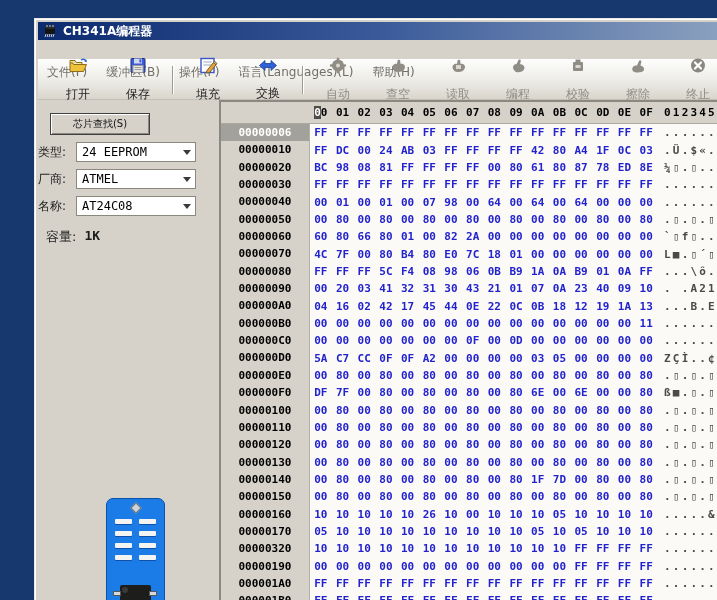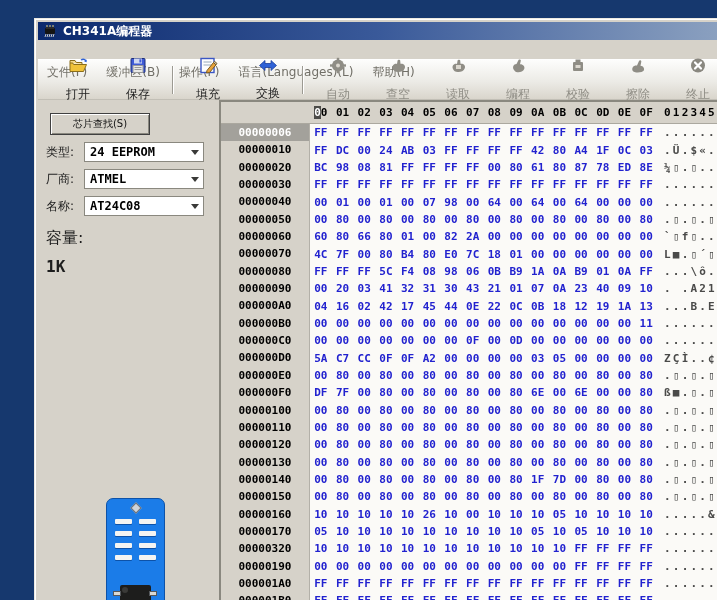--- a/index.html
+++ b/index.html
@@ -47,33 +47,33 @@
   
   .content{display:flex;height:564px;}
   .sidepanel{width:181px;flex:0 0 auto;position:relative;background:#d6d2c9;}
   .chipfind{
     display:block;margin:13px 0 0 12px;width:100px;height:22px;
     background:#d6d2c9;font-size:10px;color:#111;
     border:1px solid #404040;
     box-shadow:inset 1px 1px 0 #fff, inset -1px -1px 0 #8a887f;
     font-family:"DejaVu Sans", sans-serif;
   }
-  .field{display:flex;align-items:center;margin:7px 0 0 8px;font-size:12px;color:#1d1d1d;}
+  .field{display:flex;align-items:center;margin:7px 0 0 0;font-size:12px;color:#1d1d1d;}
   .field .flabel{width:38px;flex:0 0 auto;}
   .combo{
     width:120px;height:20px;background:#fff;border:1px solid #8a887f;
     display:flex;align-items:center;box-sizing:border-box;padding-left:5px;position:relative;
-    font-size:12px;color:#000;font-family:"DejaVu Sans Mono", monospace;font-weight:bold;
+    font-size:12px;color:#000;font-family:"DejaVu Sans Mono", monospace;font-weight:normal;
   }
   .combo .arrow{
     position:absolute;right:4px;top:7px;width:0;height:0;
     border-left:4px solid transparent;border-right:4px solid transparent;
     border-top:5px solid #3a3a38;
   }
-  .caprow{margin:12px 0 0 8px;font-size:16px;color:#1d1d1d;display:flex;gap:8px;flex-direction:column;}
+  .caprow{margin:12px 0 0 8px;font-size:13px;color:#1d1d1d;display:flex;gap:8px;}
   .caprow .capval{font-family:"DejaVu Sans Mono", monospace;font-weight:bold;}
   
   .socket{
     position:absolute;left:68px;top:398px;width:57px;height:180px;
     background:#1b7ce8;border-radius:7px;border:1px solid #0d52a8;
   }
   .screw{
     position:absolute;left:50%;margin-left:-4px;width:8px;height:8px;
     background:#cfd4da;transform:rotate(45deg);border:1px solid #6b7077;box-sizing:border-box;
   }

